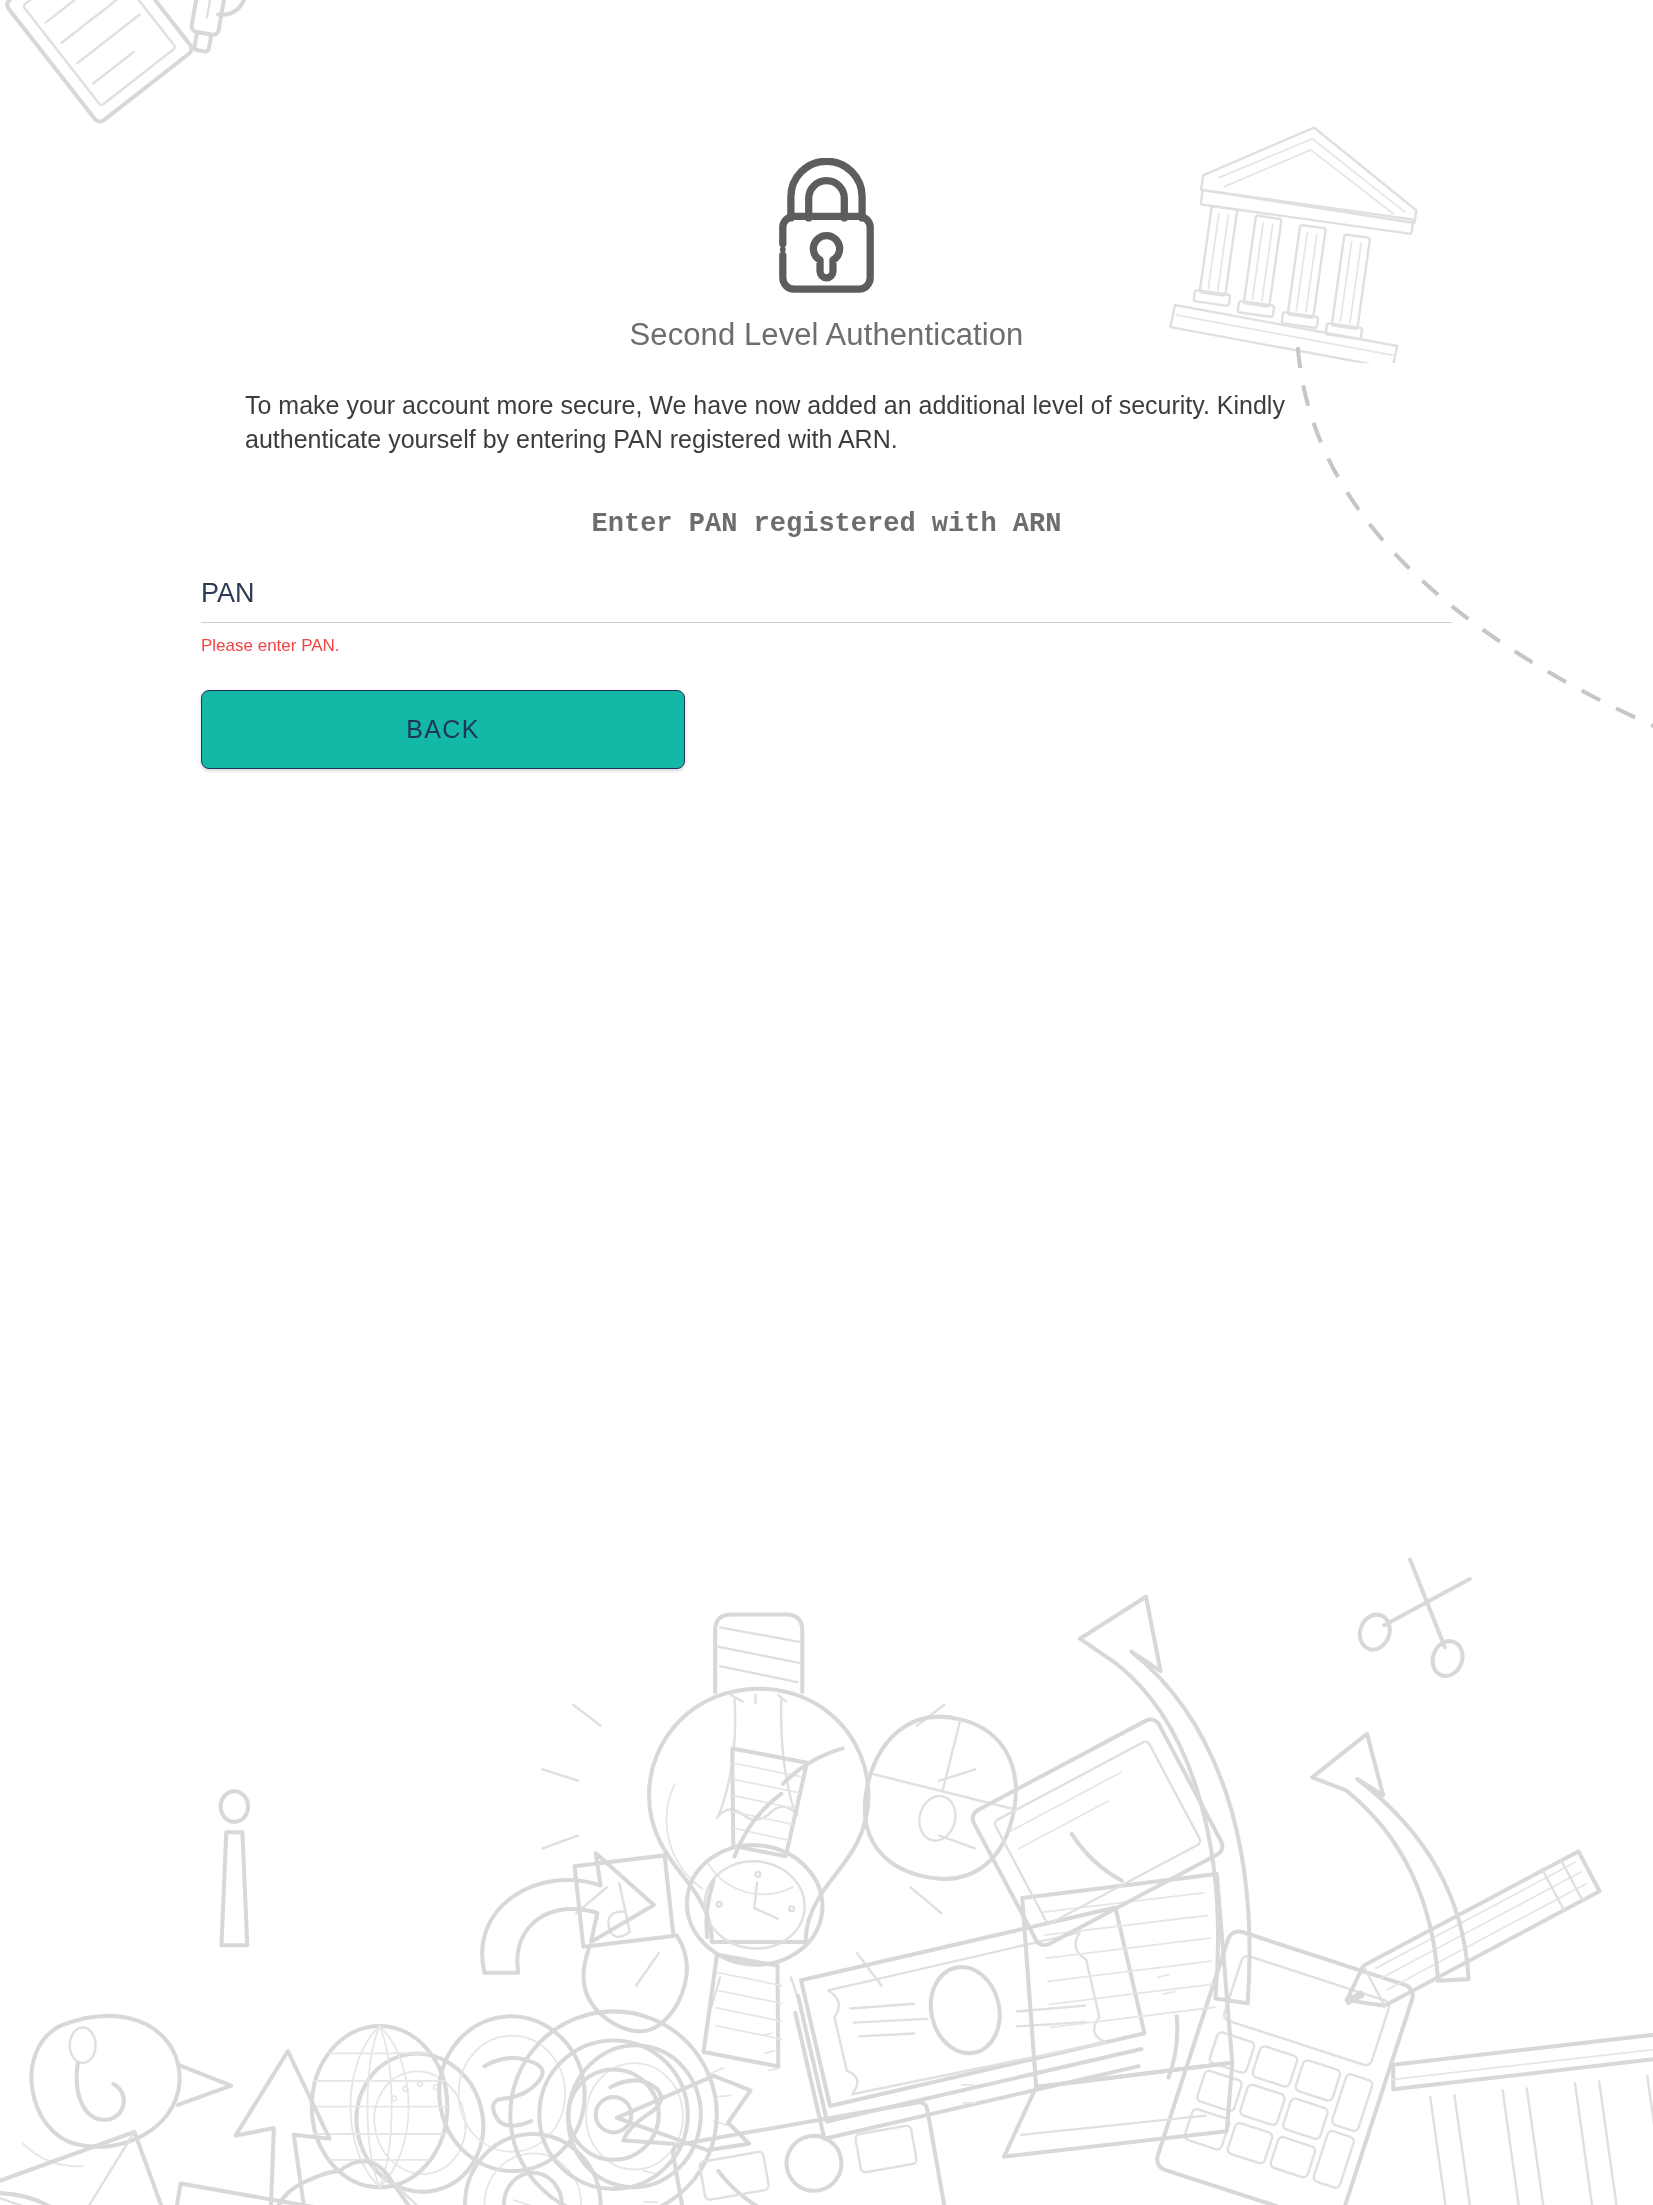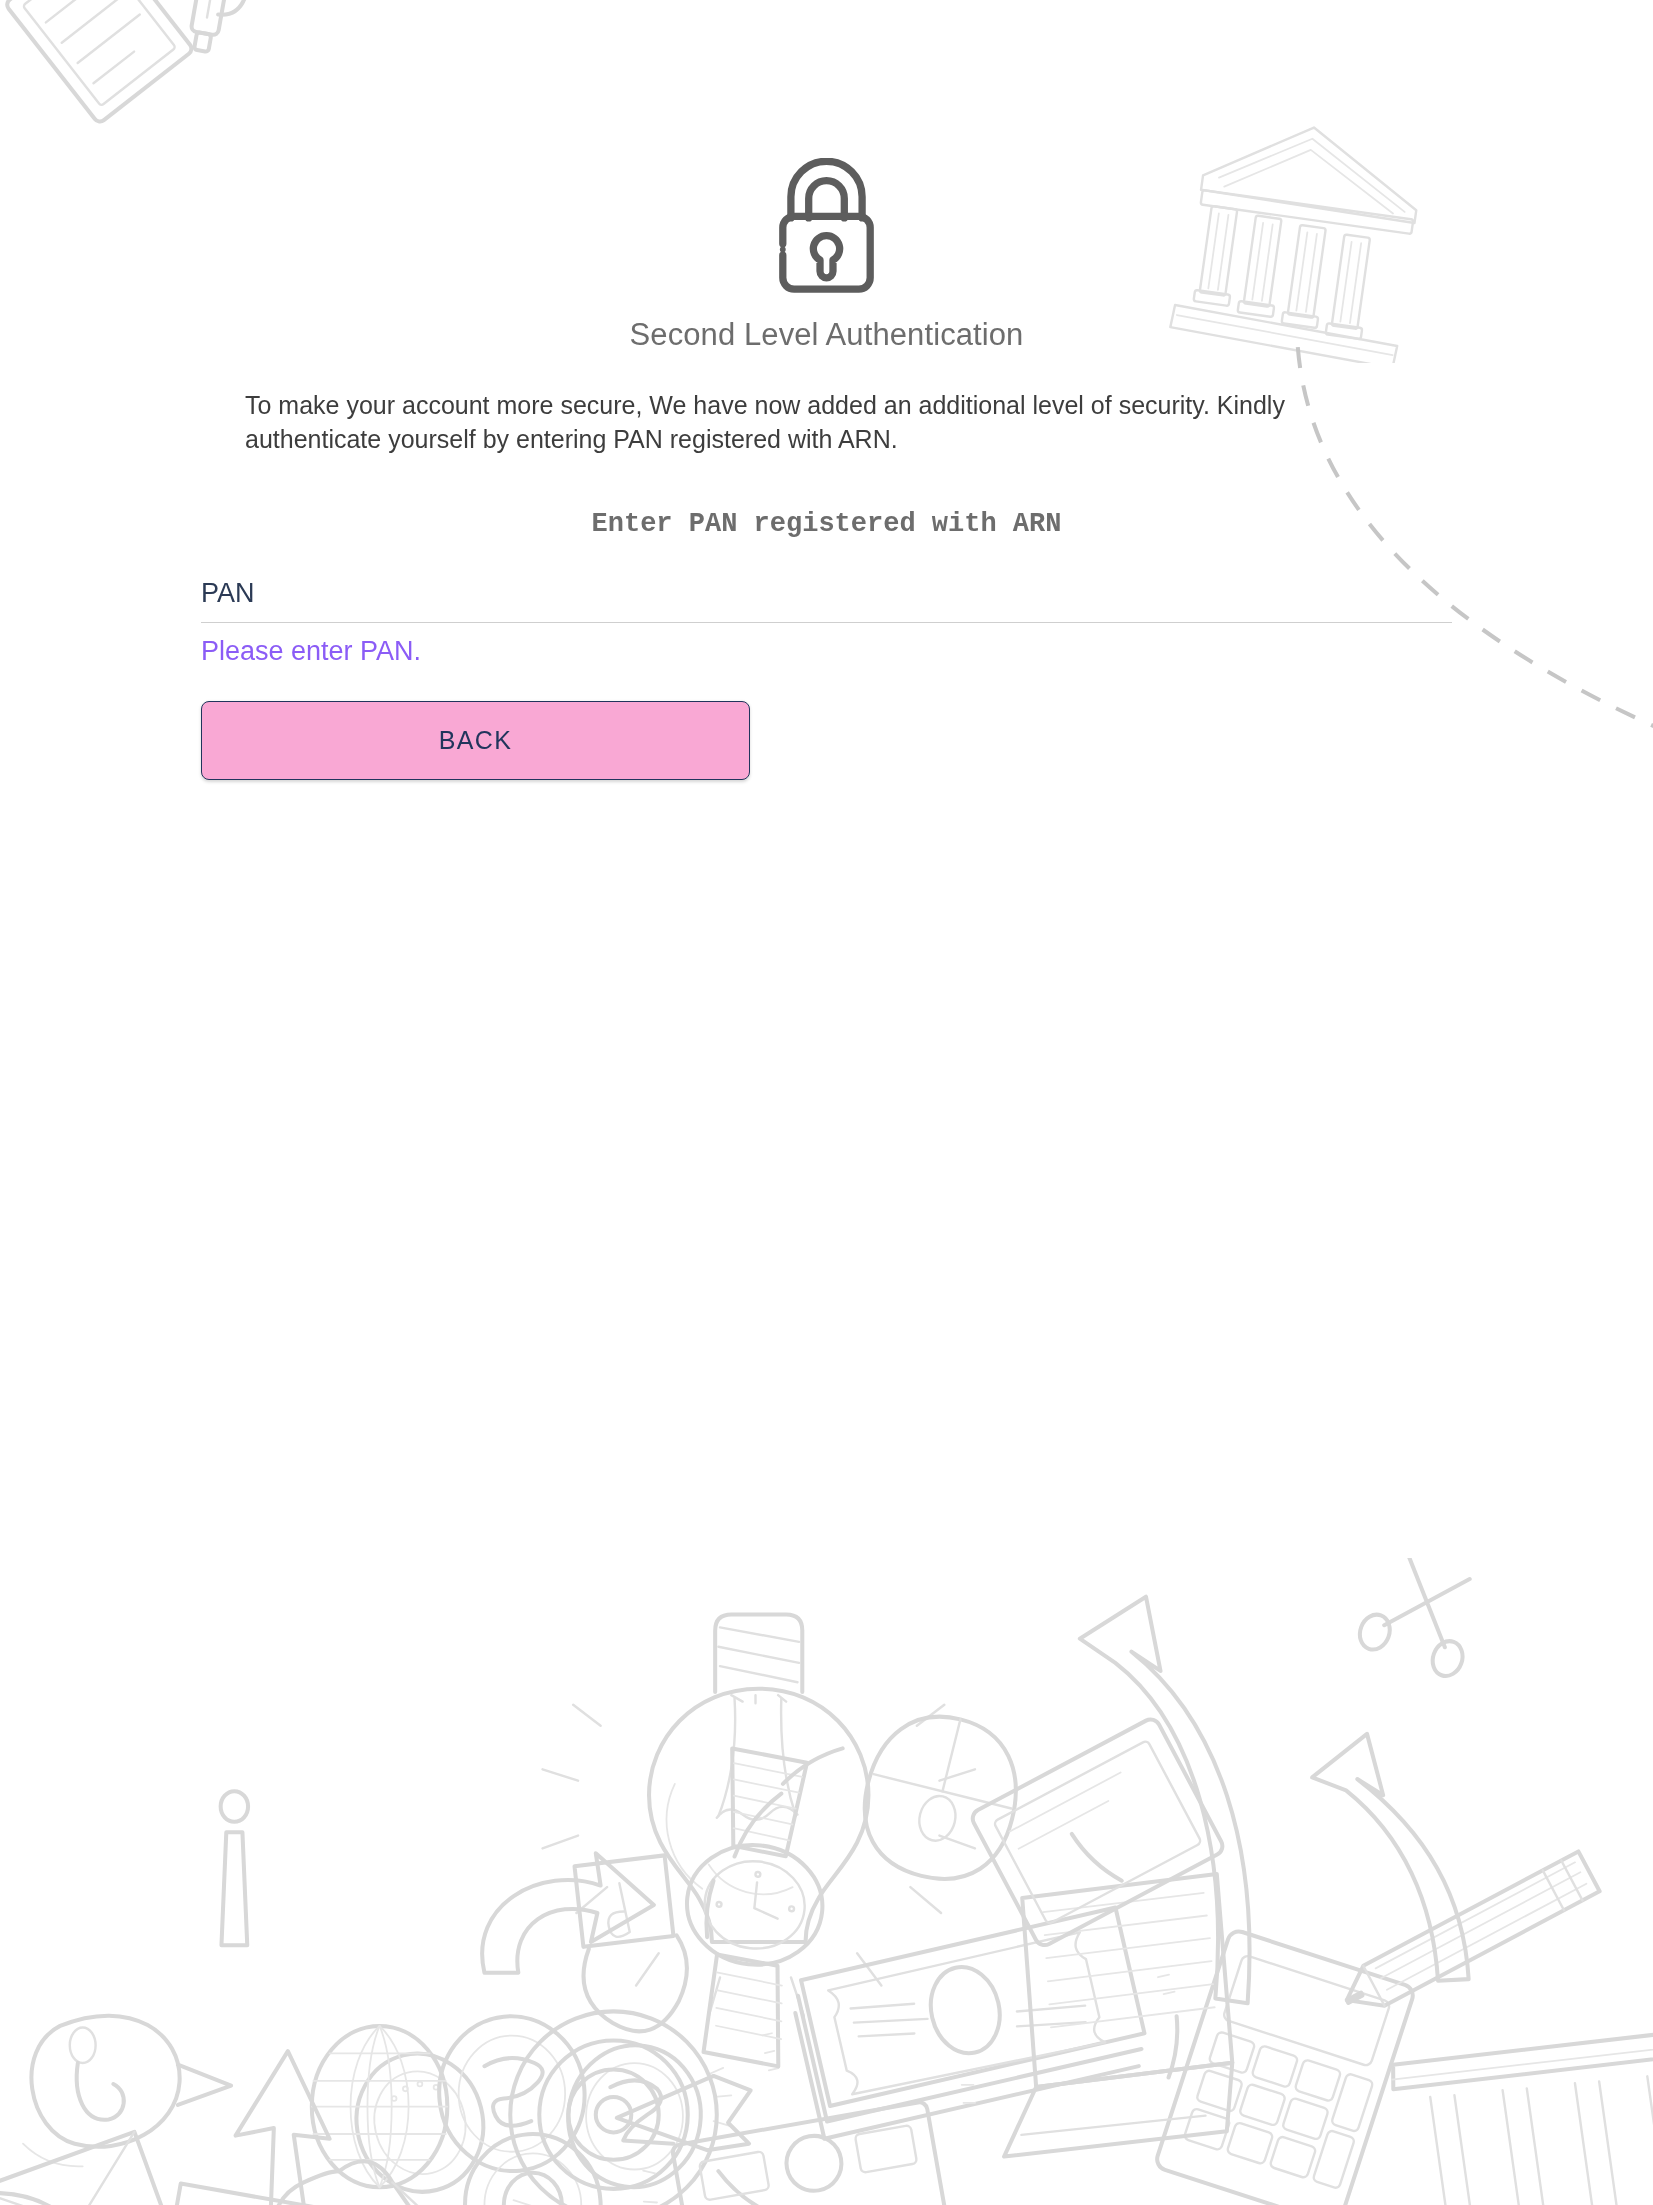--- a/index.html
+++ b/index.html
@@ -107,35 +107,35 @@
     outline: none;
     padding: 3.2px 0 13px 0;
     font-family: Liberation Sans, sans-serif;
     font-size: 27px;
     color: #2b3a55;
   }
   .field-input::placeholder { color: #2b3a55; opacity: 1; }
 
   .field-error {
     margin: 14.5px 0 0 0;
-    font-size: 27px;
-    color: #8b5cf6;
+    font-size: 17px;
+    color: #ef4444;
     line-height: 1.1;
   }
 
   .button-row {
     display: flex;
     justify-content: space-between;
     margin-top: 34px;
   }
   .btn {
-    width: 549px;
+    width: 484px;
     height: 79px;
     box-sizing: border-box;
-    background: #f9a8d4;
+    background: #14b8a6;
     border: 1.6px solid #21355c;
     border-radius: 8px;
     color: #21355c;
     font-family: "Liberation Sans", sans-serif;
     font-size: 25px;
     letter-spacing: 1.3px;
     cursor: pointer;
     box-shadow: 0 1.6px 3.2px rgba(0,0,0,0.16);
   }
 </style>

